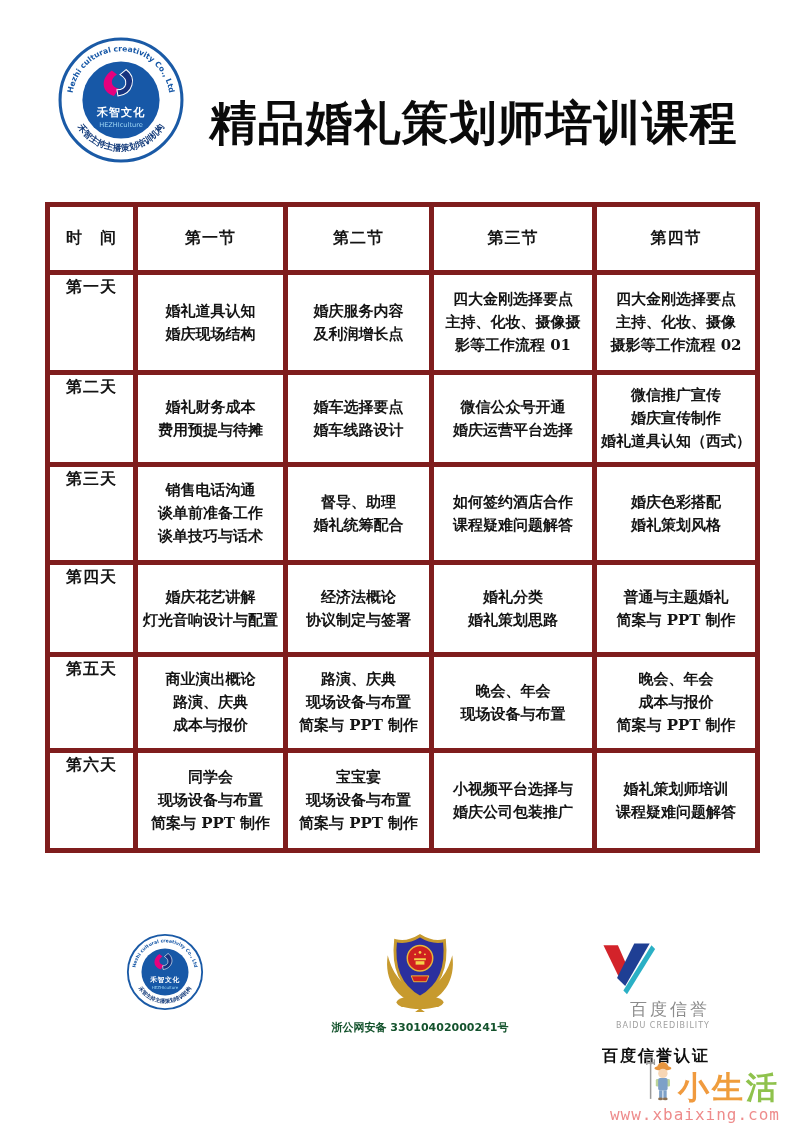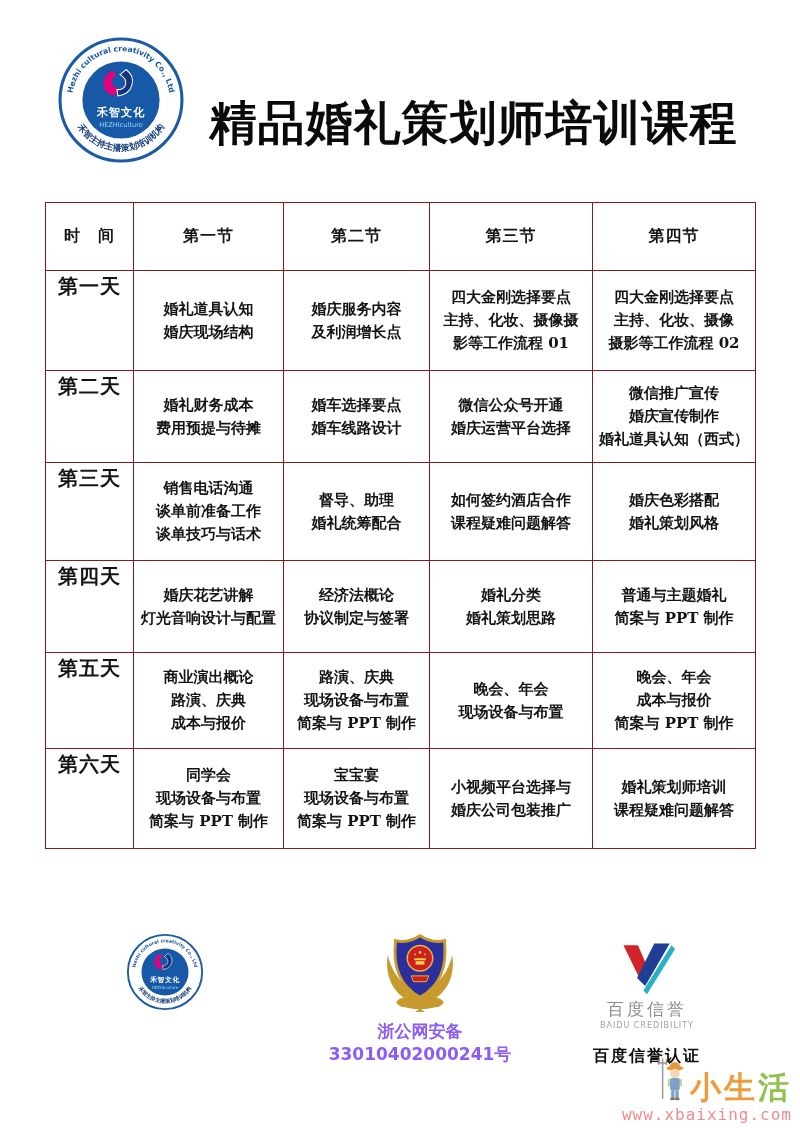--- a/index.html
+++ b/index.html
@@ -10,47 +10,47 @@
   .header-logo{position:absolute;left:57px;top:36px;width:128px;height:128px;}
   .page-title{position:absolute;left:186px;top:76px;width:575px;
               font-family:"DejaVu Serif","Liberation Serif",serif;
               font-weight:bold;font-size:47px;letter-spacing:1px;color:#0a0a0a;
               text-align:center;white-space:nowrap;margin-top:16px;}
 
   
   .course-table{position:absolute;left:45px;top:202px;width:710px;
                 border-collapse:collapse;table-layout:fixed;
                 font-family:"DejaVu Serif","Liberation Serif",serif;}
-  .course-table th,.course-table td{border:1px solid #7f1d1d;background:#fff;
+  .course-table th,.course-table td{border:5px solid #7f1d1d;background:#fff;
                 text-align:center;vertical-align:middle;padding:2px 3px;
                 font-weight:bold;color:#141414;}
   .course-table thead tr{height:68px;}
   .course-table th{font-size:16px;letter-spacing:1px;}
   .course-table tbody tr:nth-child(1){height:100px;}
   .course-table tbody tr:nth-child(2){height:92px;}
   .course-table tbody tr:nth-child(3){height:98px;}
   .course-table tbody tr:nth-child(4){height:92px;}
   .course-table tbody tr:nth-child(5){height:96px;}
   .course-table tbody tr:nth-child(6){height:100px;}
-  .course-table .day-cell{vertical-align:top;font-size:20px;letter-spacing:1px;}
+  .course-table .day-cell{vertical-align:top;font-size:16px;letter-spacing:1px;}
   .course-table .course-cell{font-size:15px;}
   .course-table .line{white-space:nowrap;line-height:23px;}
 
   
   .footer-left{position:absolute;left:55px;top:933px;width:220px;text-align:center;}
   .footer-left .copyright{margin-top:10px;font-size:15px;color:#1c1c1c;}
   .footer-mid{position:absolute;left:325px;top:926px;width:190px;text-align:center;}
-  .footer-mid .police-text{margin-top:6px;font-size:17px;font-weight:bold;color:#8b5cf6;}
-  .footer-right{position:absolute;left:564px;top:938px;width:166px;text-align:center;}
+  .footer-mid .police-text{margin-top:6px;font-size:11px;font-weight:bold;color:#14532d;}
+  .footer-right{position:absolute;left:544px;top:938px;width:166px;text-align:right;}
   .footer-right .baidu-cn{margin-top:2px;font-size:17px;letter-spacing:3px;color:#8c8c8c;}
   .footer-right .baidu-en{font-size:8px;letter-spacing:1px;color:#a0a0a0;}
   .footer-right .baidu-cert{margin-top:16px;font-size:16px;font-weight:bold;letter-spacing:2px;color:#0d0d0d;}
 
   
-  .watermark{position:absolute;right:8px;bottom:4px;text-align:right;}
+  .watermark{position:absolute;right:20px;bottom:4px;text-align:right;}
   .watermark .wm-row{display:flex;align-items:flex-end;justify-content:flex-end;}
   .watermark .site-name{font-size:31px;font-weight:bold;letter-spacing:3px;
                         font-family:"DejaVu Serif","Liberation Serif",serif;line-height:1;}
   .watermark .site-url{margin-top:2px;font-size:16px;letter-spacing:1px;color:#ee8c8c;
                        font-family:"DejaVu Sans Mono","Liberation Mono",monospace;
                        text-shadow:0 0 2px #fff;}
   svg{display:block;}
 </style>
 </head>
 <body>

